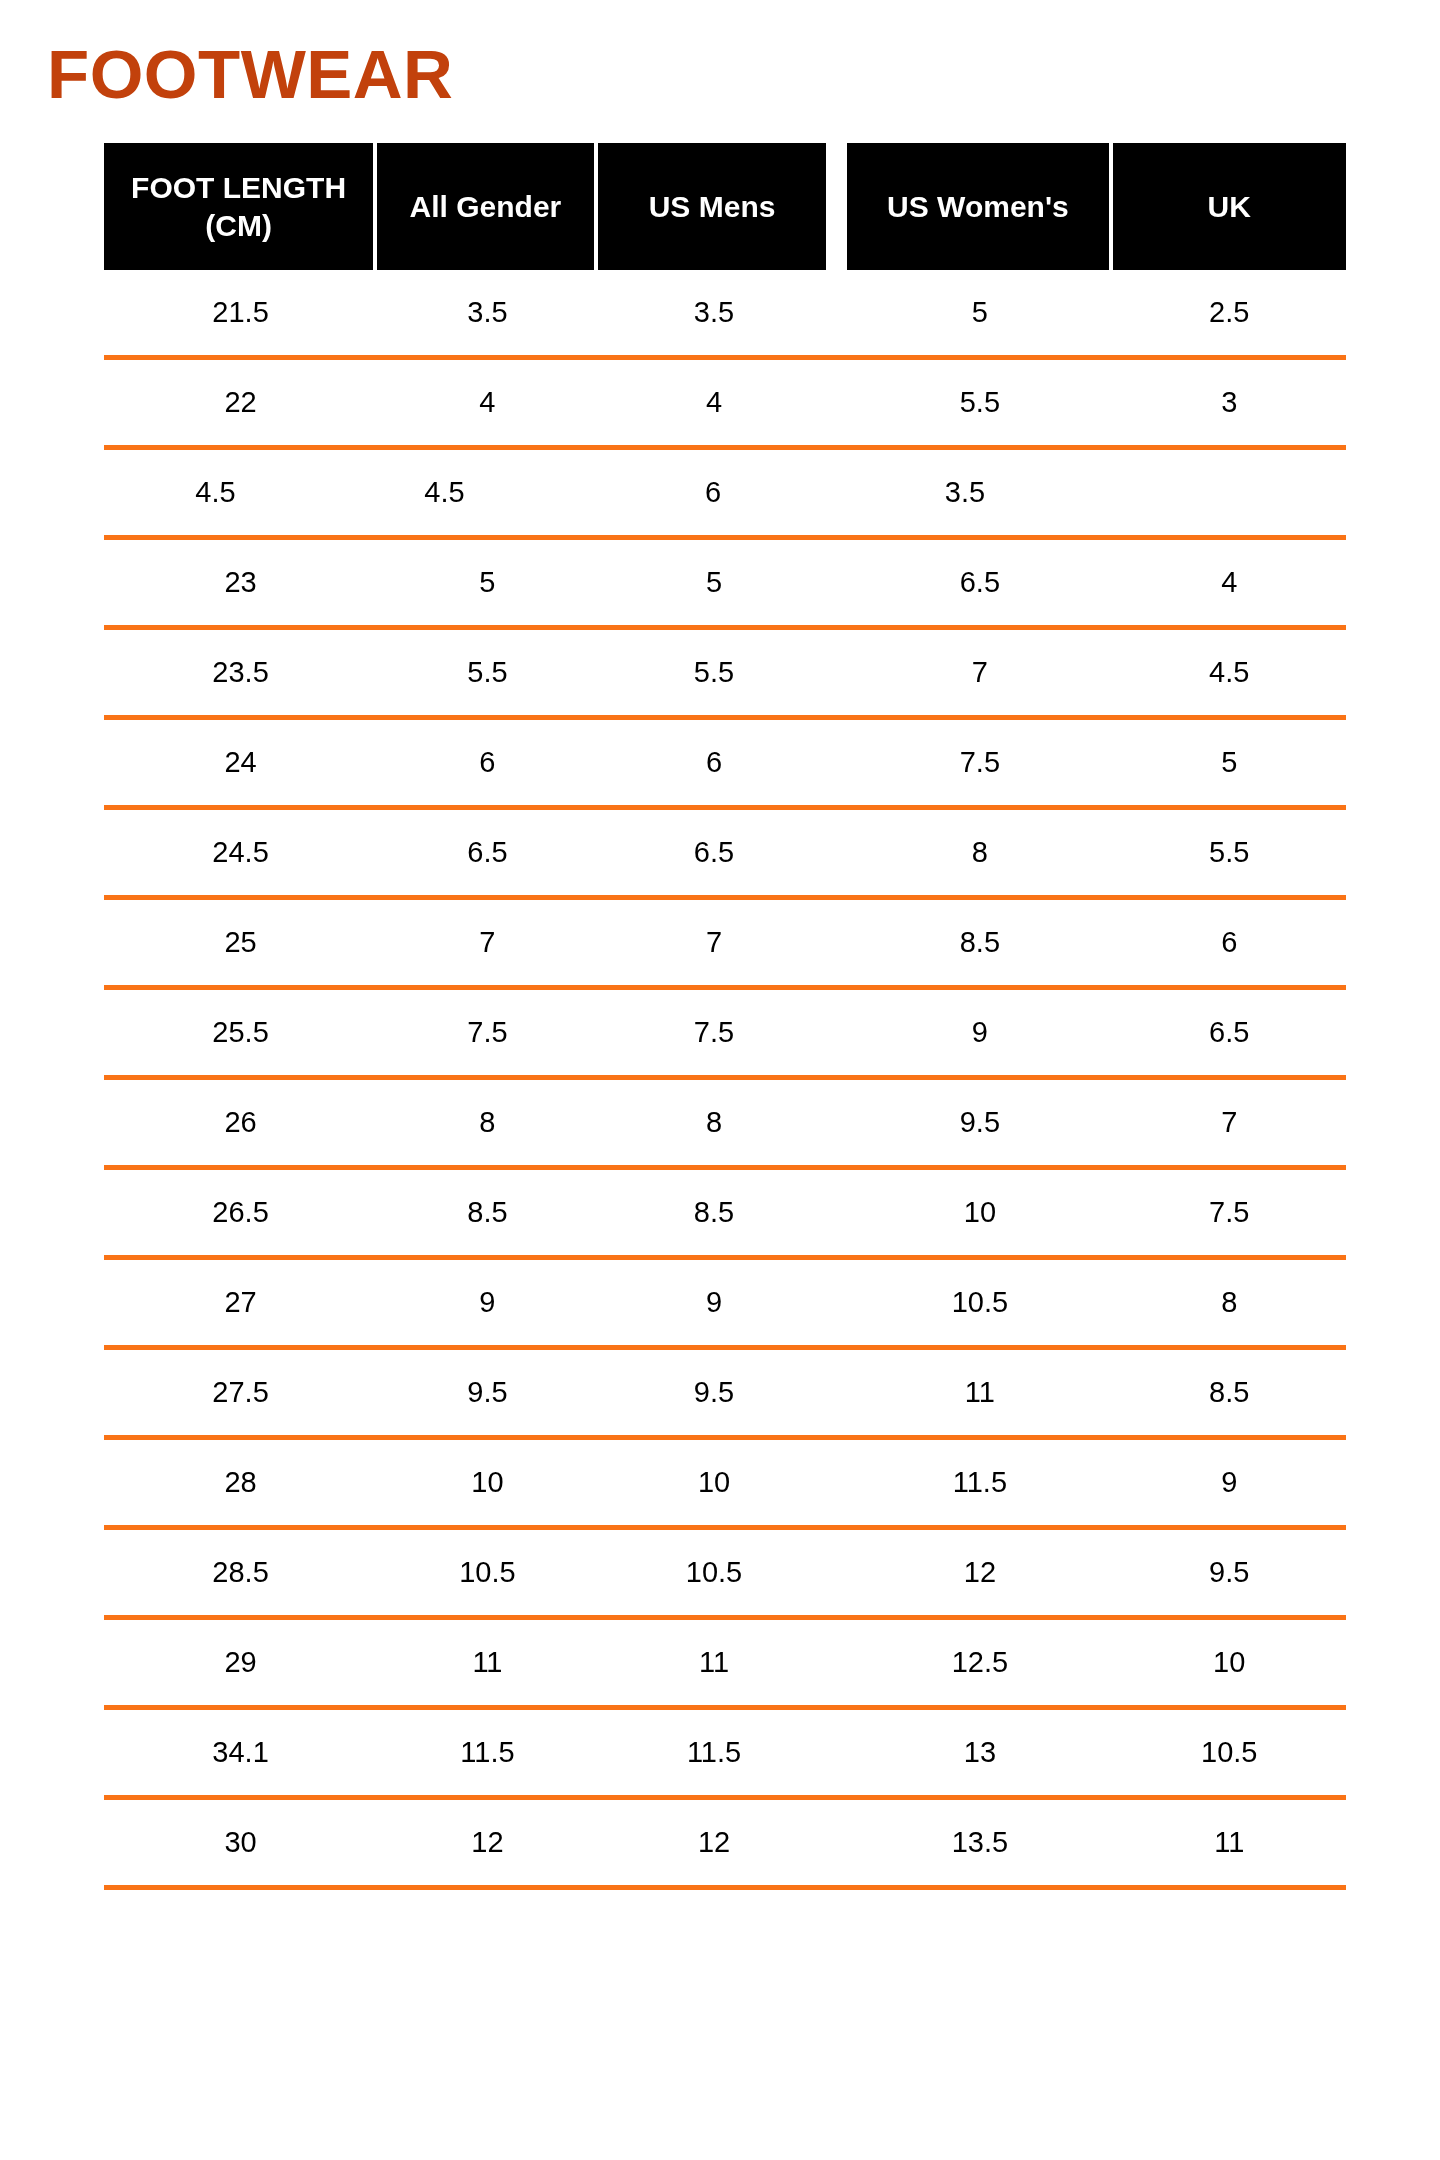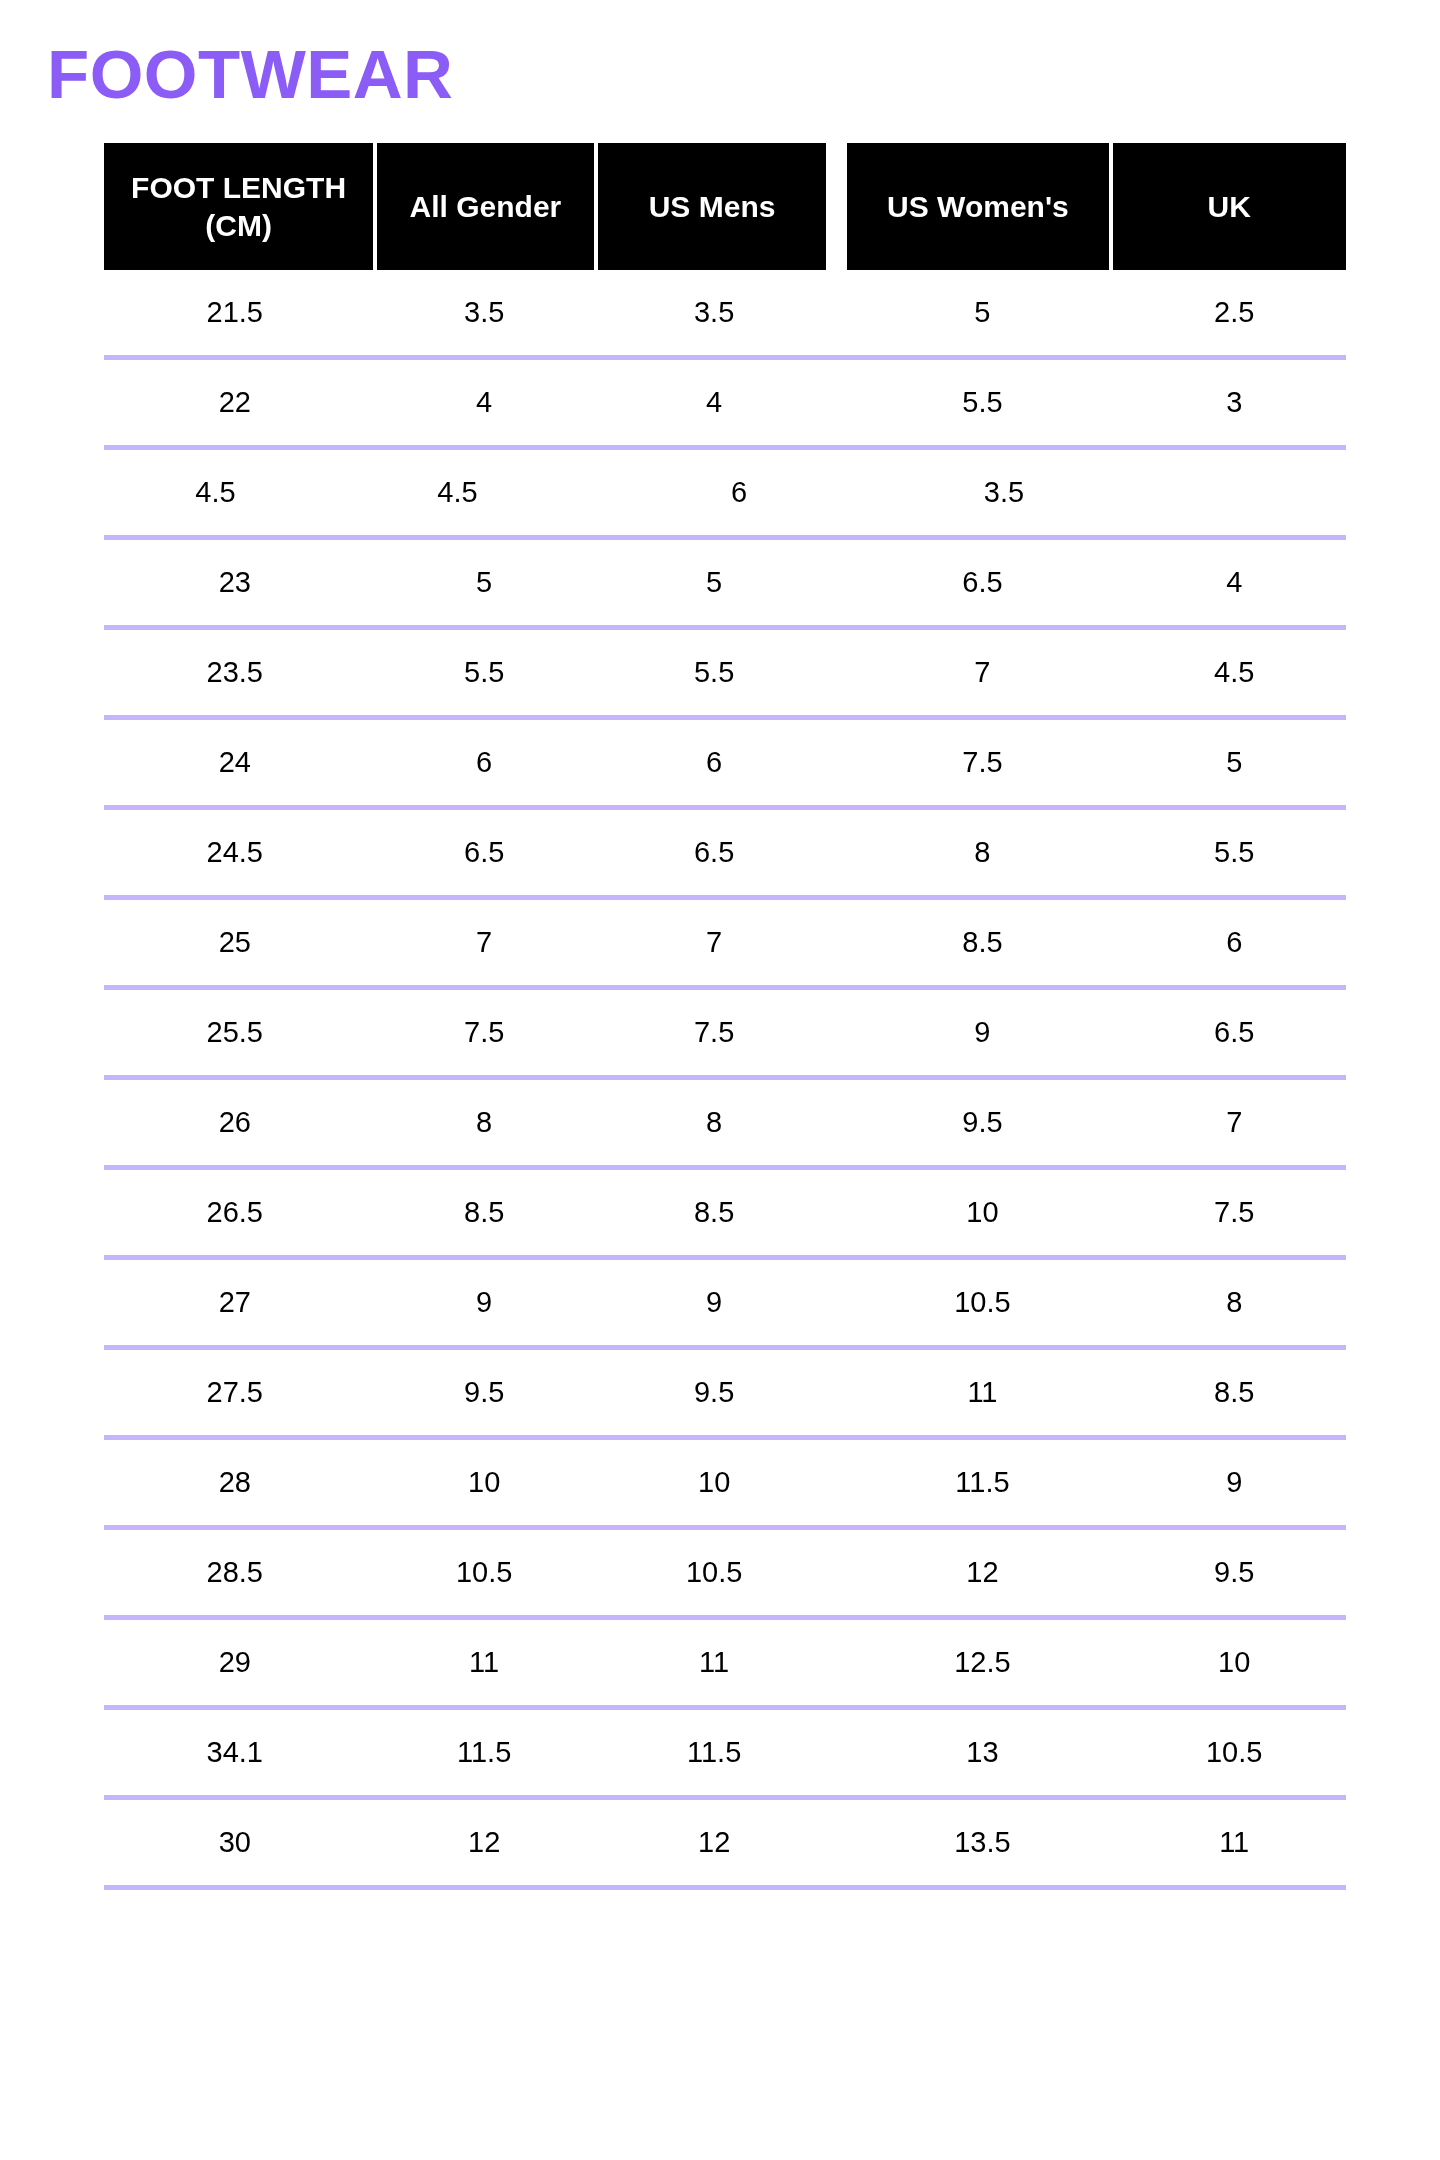--- a/index.html
+++ b/index.html
@@ -13,21 +13,21 @@
   }
   .page-title {
     position: absolute;
     left: 47px;
     top: 40px;
     margin: 0;
     font-size: 69px;
     line-height: 1;
     font-weight: bold;
     letter-spacing: 0.5px;
-    color: #8b5cf6;
+    color: #c2410c;
   }
   .size-table {
     position: absolute;
     left: 104px;
     top: 143px;
     width: 1242px;
   }
   .thead {
     display: flex;
     height: 127px;
@@ -43,22 +43,21 @@
     justify-content: center;
     text-align: center;
     white-space: pre-line;
     box-sizing: border-box;
   }
   .th.sep { border-right: 4px solid #ffffff; }
   .trow {
     display: flex;
     height: 90px;
     box-sizing: border-box;
-    border-bottom: 5px solid #c4b5fd;
-    gap: 13px;
+    border-bottom: 5px solid #f97316;
   }
   .td {
     font-size: 29px;
     color: #000000;
     display: flex;
     align-items: center;
     justify-content: center;
     text-align: center;
     box-sizing: border-box;
   }

